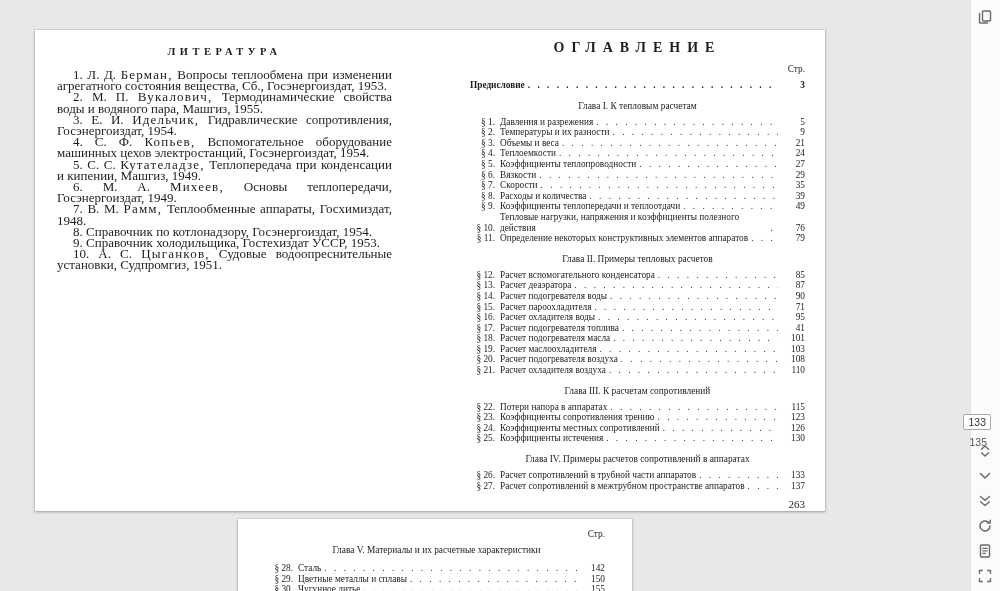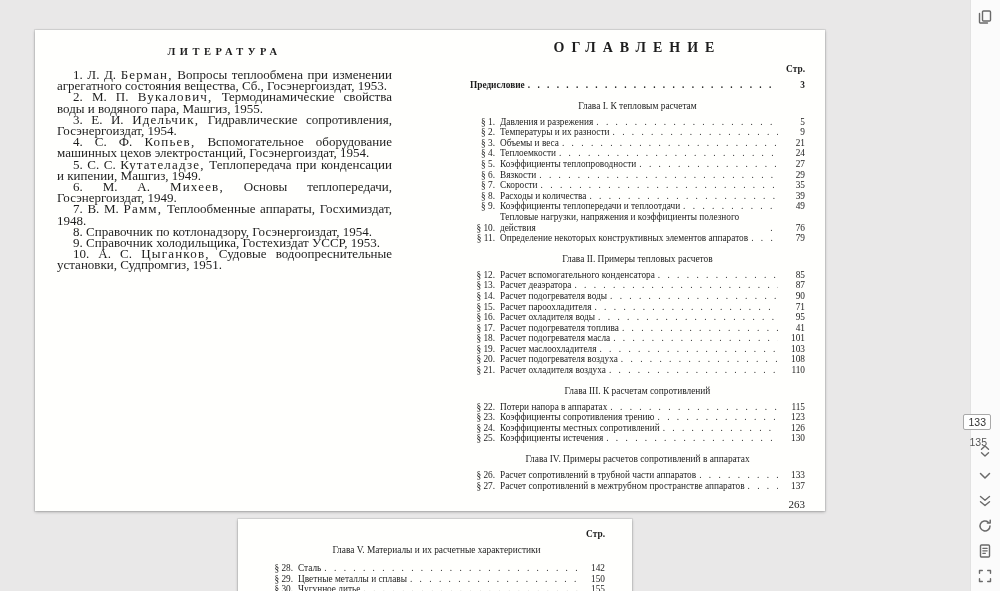--- a/index.html
+++ b/index.html
@@ -19,21 +19,21 @@
   .page2 { left:238px; top:519px; width:394px; height:120px; }
 
   .col-left  { position:absolute; left:22px;  top:16px; width:335px; }
   .col-right { position:absolute; left:435px; top:10px; width:335px; }
 
   .lit-title { text-align:center; font-size:10.5px; font-weight:bold; letter-spacing:4.5px; margin-bottom:12px; }
   .bib-item  { font-size:13px; line-height:11.2px; text-indent:16px; text-align:justify; }
   .spaced    { letter-spacing:1.2px; }
 
   .toc-main-title { text-align:center; font-size:14px; font-weight:bold; letter-spacing:7px; margin-bottom:8px; }
-  .str  { text-align:right; font-size:9.4px; margin-bottom:6px;font-weight:bold; }
+  .str  { text-align:right; font-size:9.4px; margin-bottom:6px; }
   .toc-row { display:flex; align-items:flex-end; font-size:9.3px; line-height:10.6px; }
   .t-label { flex:0 0 25px; text-align:right; margin-right:5px; white-space:nowrap; }
   .t-title { flex:0 1 auto; }
   .t-leader { flex:1 1 8px; overflow:hidden; margin:0 3px; height:10.6px; }
   .t-leader::after {
     content:". . . . . . . . . . . . . . . . . . . . . . . . . . . . . . . . . . . . . . . . . . . .";
     letter-spacing:2.5px; font-size:9.3px; white-space:nowrap;
   }
   .t-page { flex:0 0 24px; text-align:right; white-space:nowrap; }
   .ch-head { text-align:center; font-weight:normal; font-size:9.4px; margin:10px 0 6px; }

